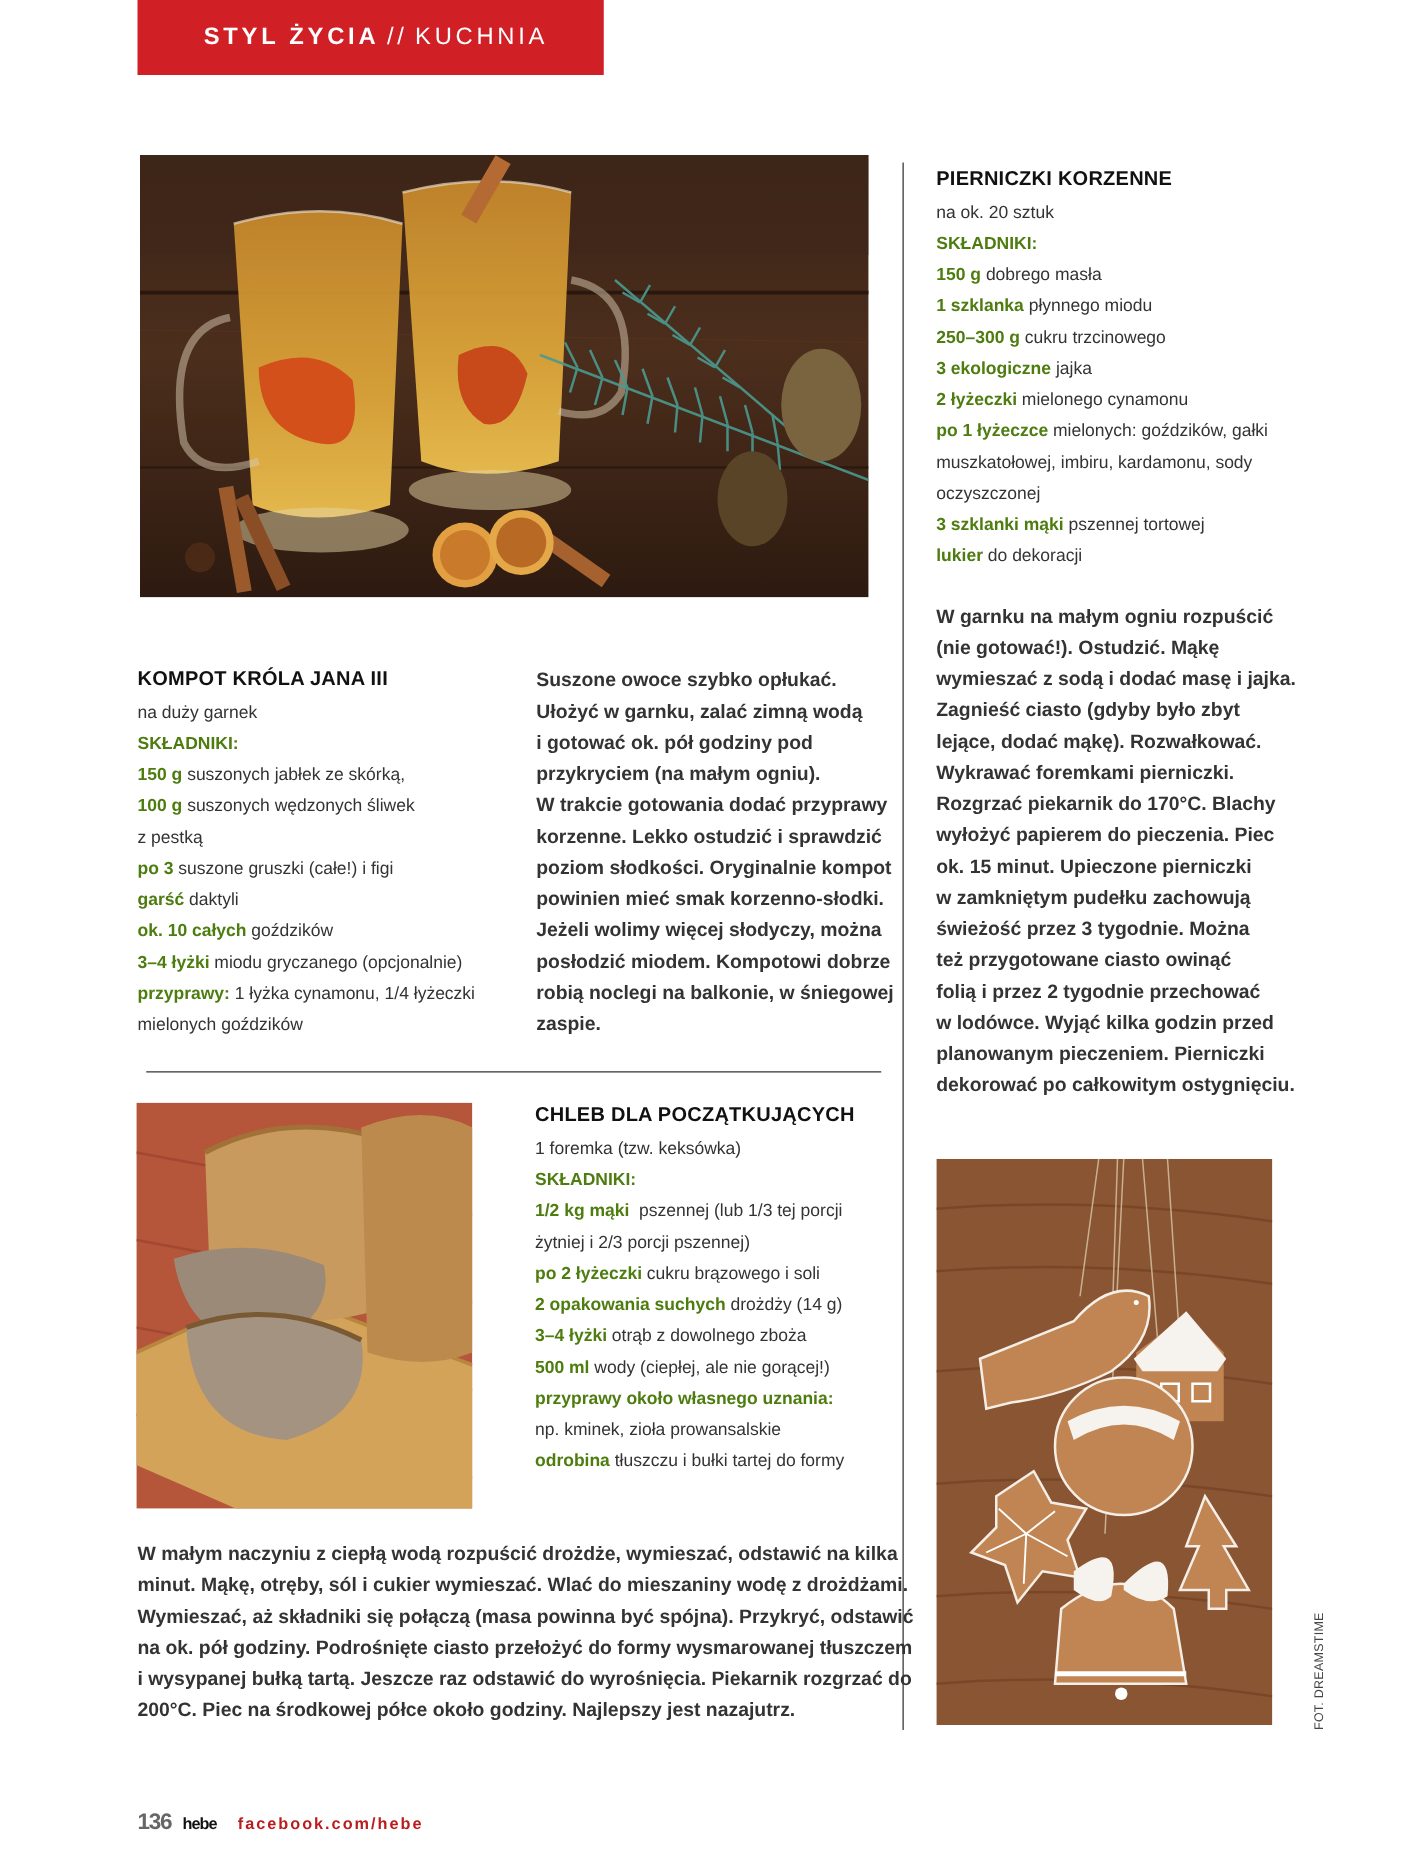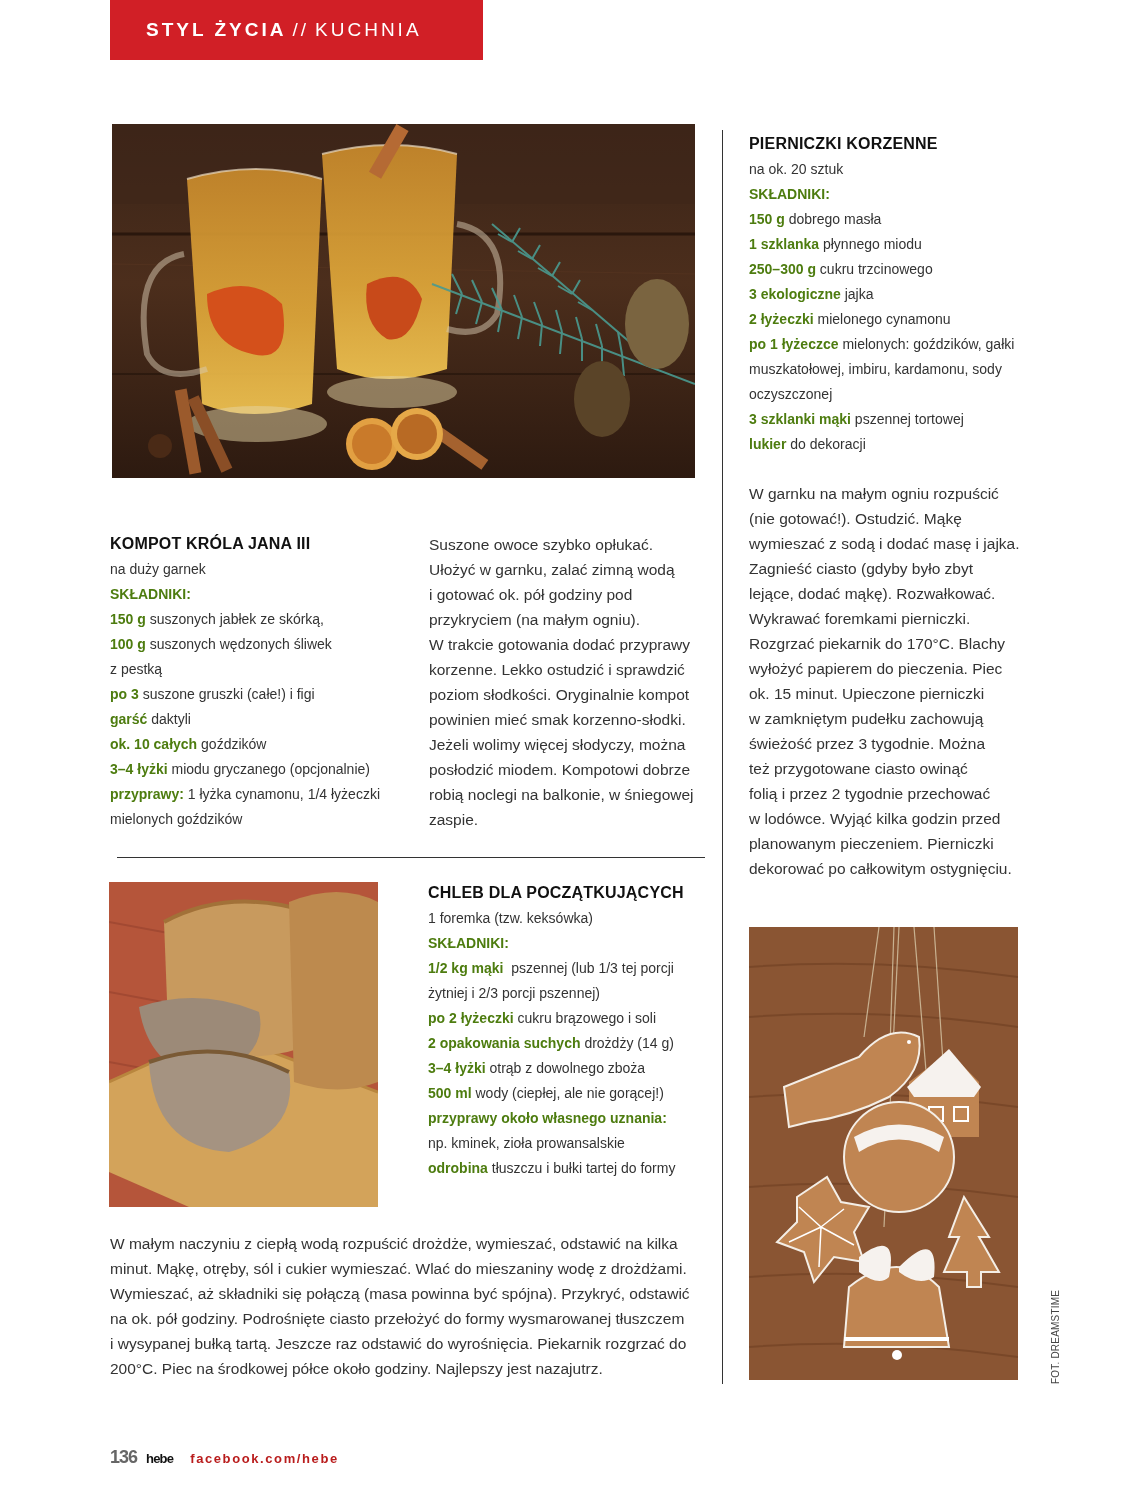--- a/index.html
+++ b/index.html
@@ -1,39 +1,39 @@
 <!DOCTYPE html>
 <html><head>
 <meta charset="utf-8">
 <style>
   * { box-sizing: border-box; margin: 0; padding: 0; }
   html, body { width: 1138px; height: 1499px; background: #ffffff; overflow: hidden; }
   body { position: relative; font-family: "Liberation Sans", "DejaVu Sans", sans-serif; color: #2a2a2a; }
 
   .header-band {
     position: absolute; left: 110px; top: 0; width: 373px; height: 60px;
-    background: #d11f26; display: flex; align-items: center; padding-left: 36px;
+    background: #d11f26; display: flex; align-items: center; padding-left: 53px;
     color: #fff; font-size: 19px; letter-spacing: 3px;
   }
   .header-band .sec { font-weight: bold; }
   .header-band .sep { margin: 0 6px; font-weight: normal; }
   .header-band .sub { font-weight: normal; }
 
   .photo { position: absolute; overflow: hidden; }
   .photo svg { display: block; width: 100%; height: 100%; }
 
   .col-rule { position: absolute; left: 722px; top: 130px; width: 1px; height: 1254px; background: #333; }
   .h-rule { position: absolute; left: 117px; top: 857px; width: 588px; height: 1px; background: #333; }
 
   .block { position: absolute; font-size: 14px; line-height: 25px; color: #333; }
   .block .title { font-size: 16px; font-weight: bold; color: #111; letter-spacing: 0.2px; line-height: 27px; }
   .block .line { white-space: nowrap; }
   .block b { color: #4d7c0f; }
   .prose { position: absolute; font-size: 15.5px; line-height: 25px; color: #333; }
-  .prose .line { white-space: nowrap; }
+  .prose .line { white-space: nowrap; font-weight: bold; }
 
   .footer { position: absolute; left: 110px; top: 1447px; display: flex; align-items: baseline; gap: 9px; }
   .footer .pnum { font-size: 18px; font-weight: bold; color: #666; letter-spacing: -1px; }
   .footer .brand { font-size: 13px; font-weight: bold; color: #111; letter-spacing: -0.8px; }
   .footer .url { font-size: 13px; color: #b91c1c; letter-spacing: 1.6px; margin-left: 8px; font-weight: bold; }
 
   .credit {
     position: absolute; left: 1050px; top: 1384px; transform-origin: left top;
     transform: rotate(-90deg); font-size: 10px; color: #444; white-space: nowrap; letter-spacing: 0.2px;
   }

